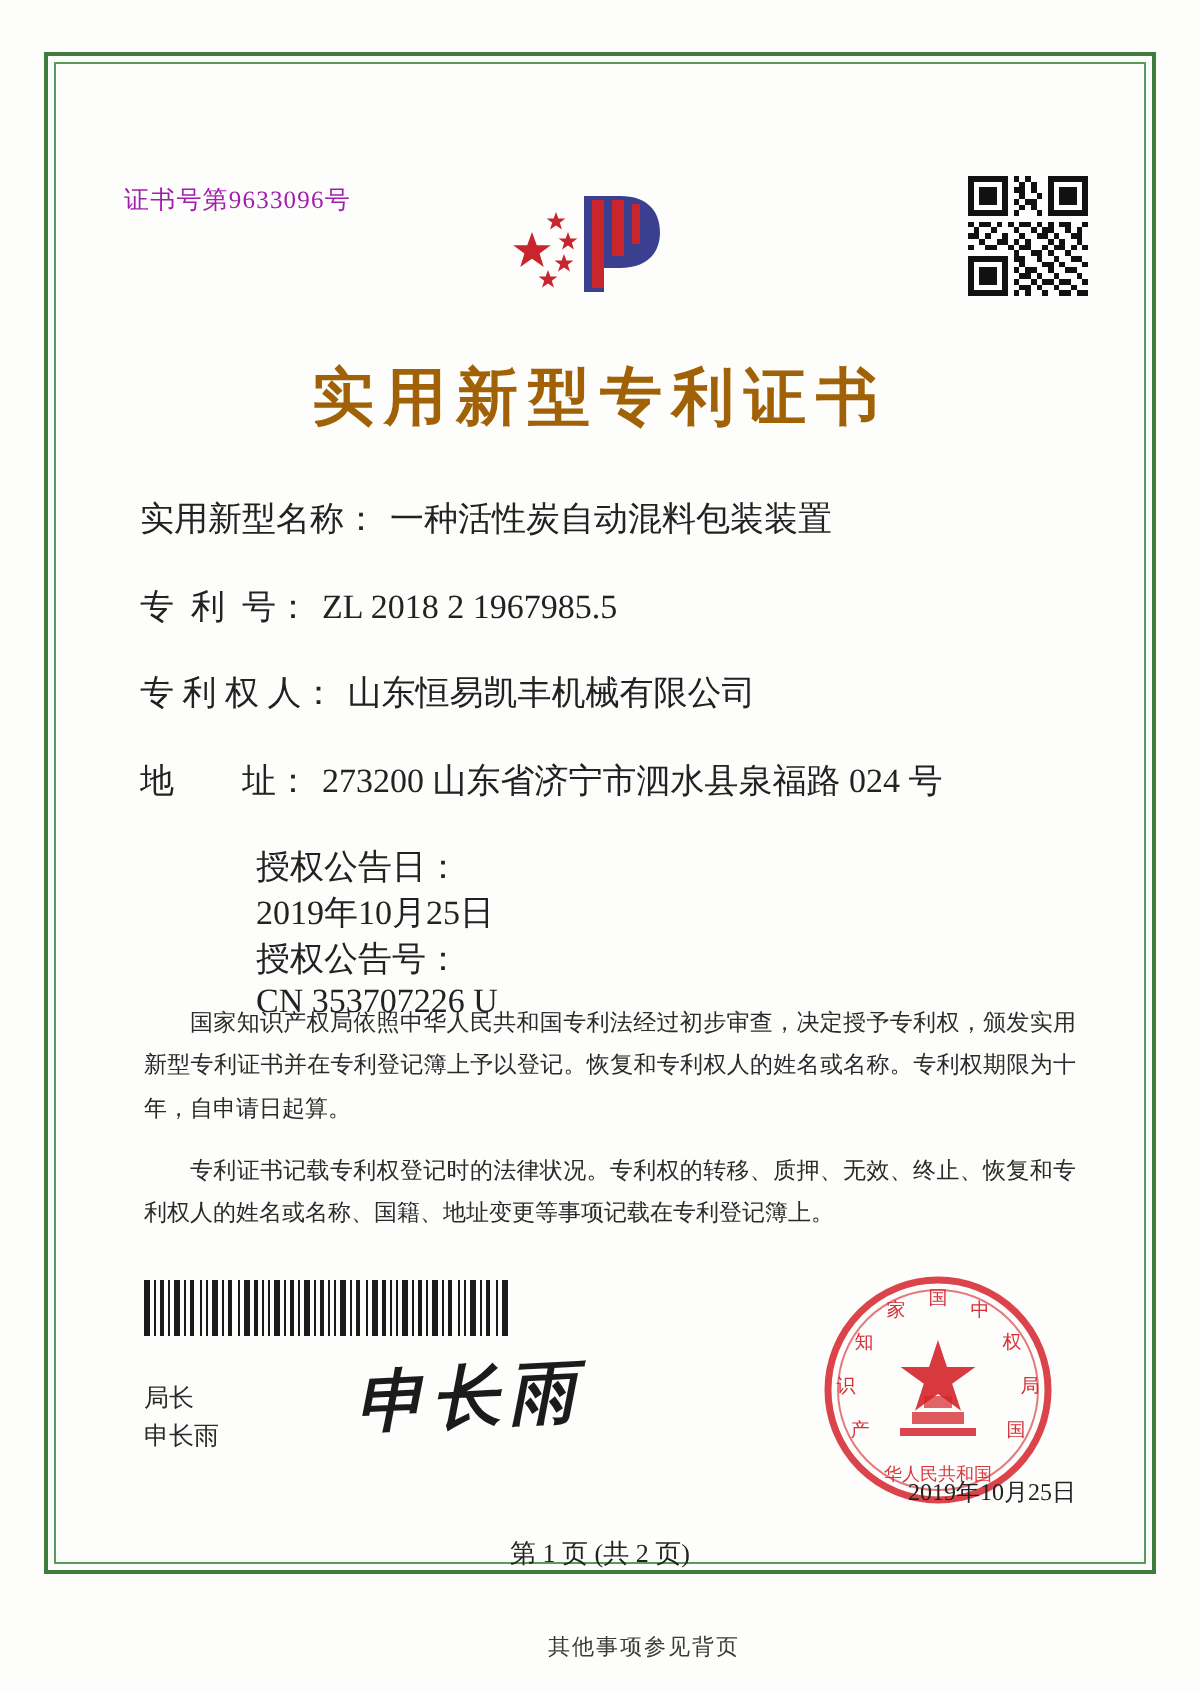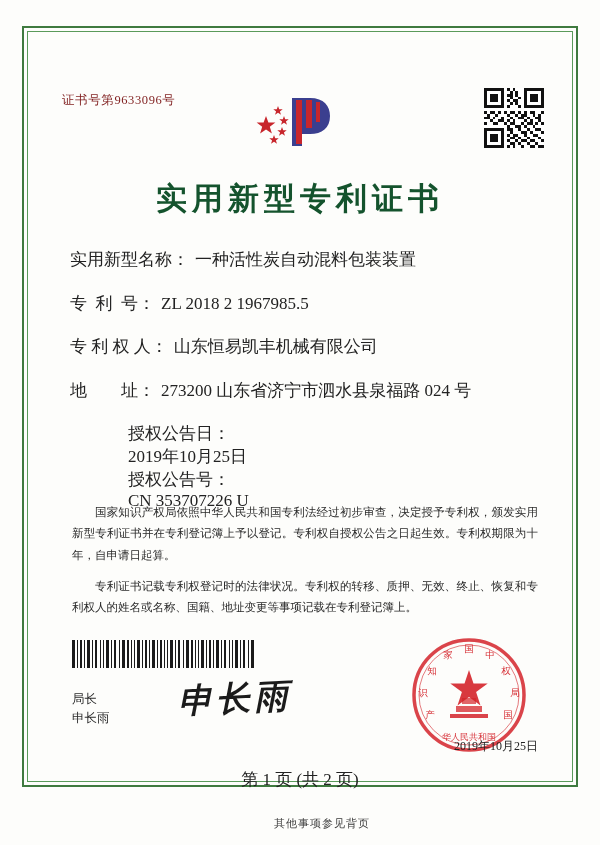--- a/index.html
+++ b/index.html
@@ -48,21 +48,21 @@
   .corner.bl { left: 22px; bottom: 58px; border-right: none; border-top: none; }
   .corner.br { right: 22px; bottom: 58px; border-left: none; border-top: none; }
 
   
   .cert-no {
     position: absolute;
     left: 62px;
     top: 92px;
     font-size: 12.5px;
     letter-spacing: 0.6px;
-    color: #7f1d1d;
+    color: #a21caf;
     font-family: "Liberation Serif", serif;
   }
 
   
   .qr {
     position: absolute;
     right: 56px;
     top: 88px;
     width: 60px;
     height: 60px;
@@ -83,21 +83,21 @@
   
   .main-title {
     position: absolute;
     left: 0;
     right: 0;
     top: 178px;
     text-align: center;
     font-size: 31px;
     font-weight: bold;
     letter-spacing: 5px;
-    color: #14532d;
+    color: #a16207;
     font-family: "Liberation Serif", serif;
   }
 
   
   .fields {
     position: absolute;
     left: 70px;
     top: 248px;
     width: 460px;
   }
@@ -189,21 +189,21 @@
     color: #222;
   }
 
   
   .page-count {
     position: absolute;
     left: 0;
     right: 0;
     top: 768px;
     text-align: center;
-    font-size: 17px;
+    font-size: 13px;
     color: #222;
   }
   .footer-note {
     position: absolute;
     left: 0;
     right: 0;
     top: 816px;
     text-align: center;
     font-size: 11px;
     color: #3a3a3a;
@@ -372,21 +372,21 @@
     </div>
     <div class="field-row two-col">
       <span class="field-label">授权公告日：</span>
       <span class="field-value">2019年10月25日</span>
       <span class="field-label sub-label">授权公告号：</span>
       <span class="field-value">CN 353707226 U</span>
     </div>
   </div>
 
   <div class="body-text">
-    <p>国家知识产权局依照中华人民共和国专利法经过初步审查，决定授予专利权，颁发实用新型专利证书并在专利登记簿上予以登记。专利权自授权公告之日起生效。专利权期限为十年，自申请日起算。</p>
+    <p>国家知识产权局依照中华人民共和国专利法经过初步审查，决定授予专利权，颁发实用新型专利证书并在专利登记簿上予以登记。恢复和专利权人的姓名或名称。专利权期限为十年，自申请日起算。</p>
     <p>专利证书记载专利权登记时的法律状况。专利权的转移、质押、无效、终止、恢复和专利权人的姓名或名称、国籍、地址变更等事项记载在专利登记簿上。</p>
   </div>
 
   <div class="barcode">
     <svg width="185" height="28" shape-rendering="crispEdges">
       <g fill="#1a1a1a">
         <rect x="0" y="0" width="3" height="28"></rect>
           <rect x="5" y="0" width="1" height="28"></rect>
         <rect x="8" y="0" width="2" height="28"></rect>
           <rect x="12" y="0" width="1" height="28"></rect>

